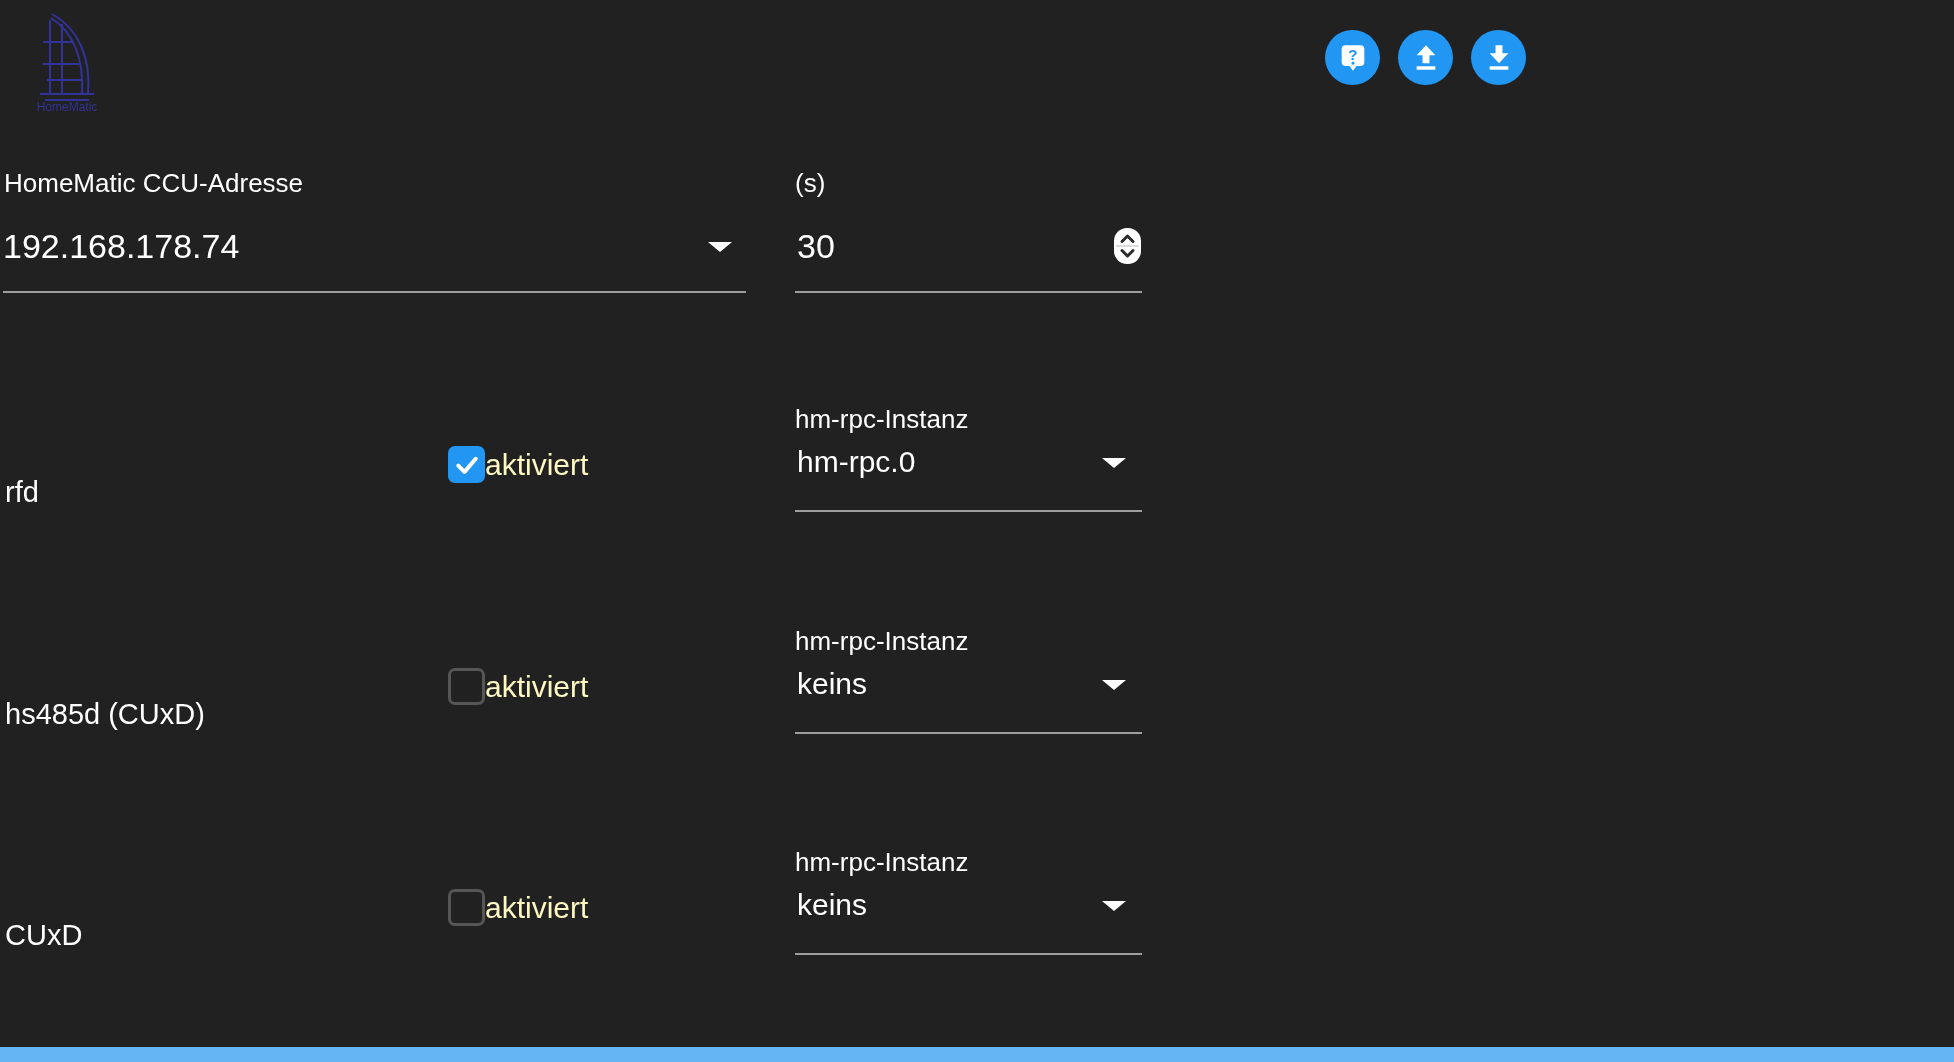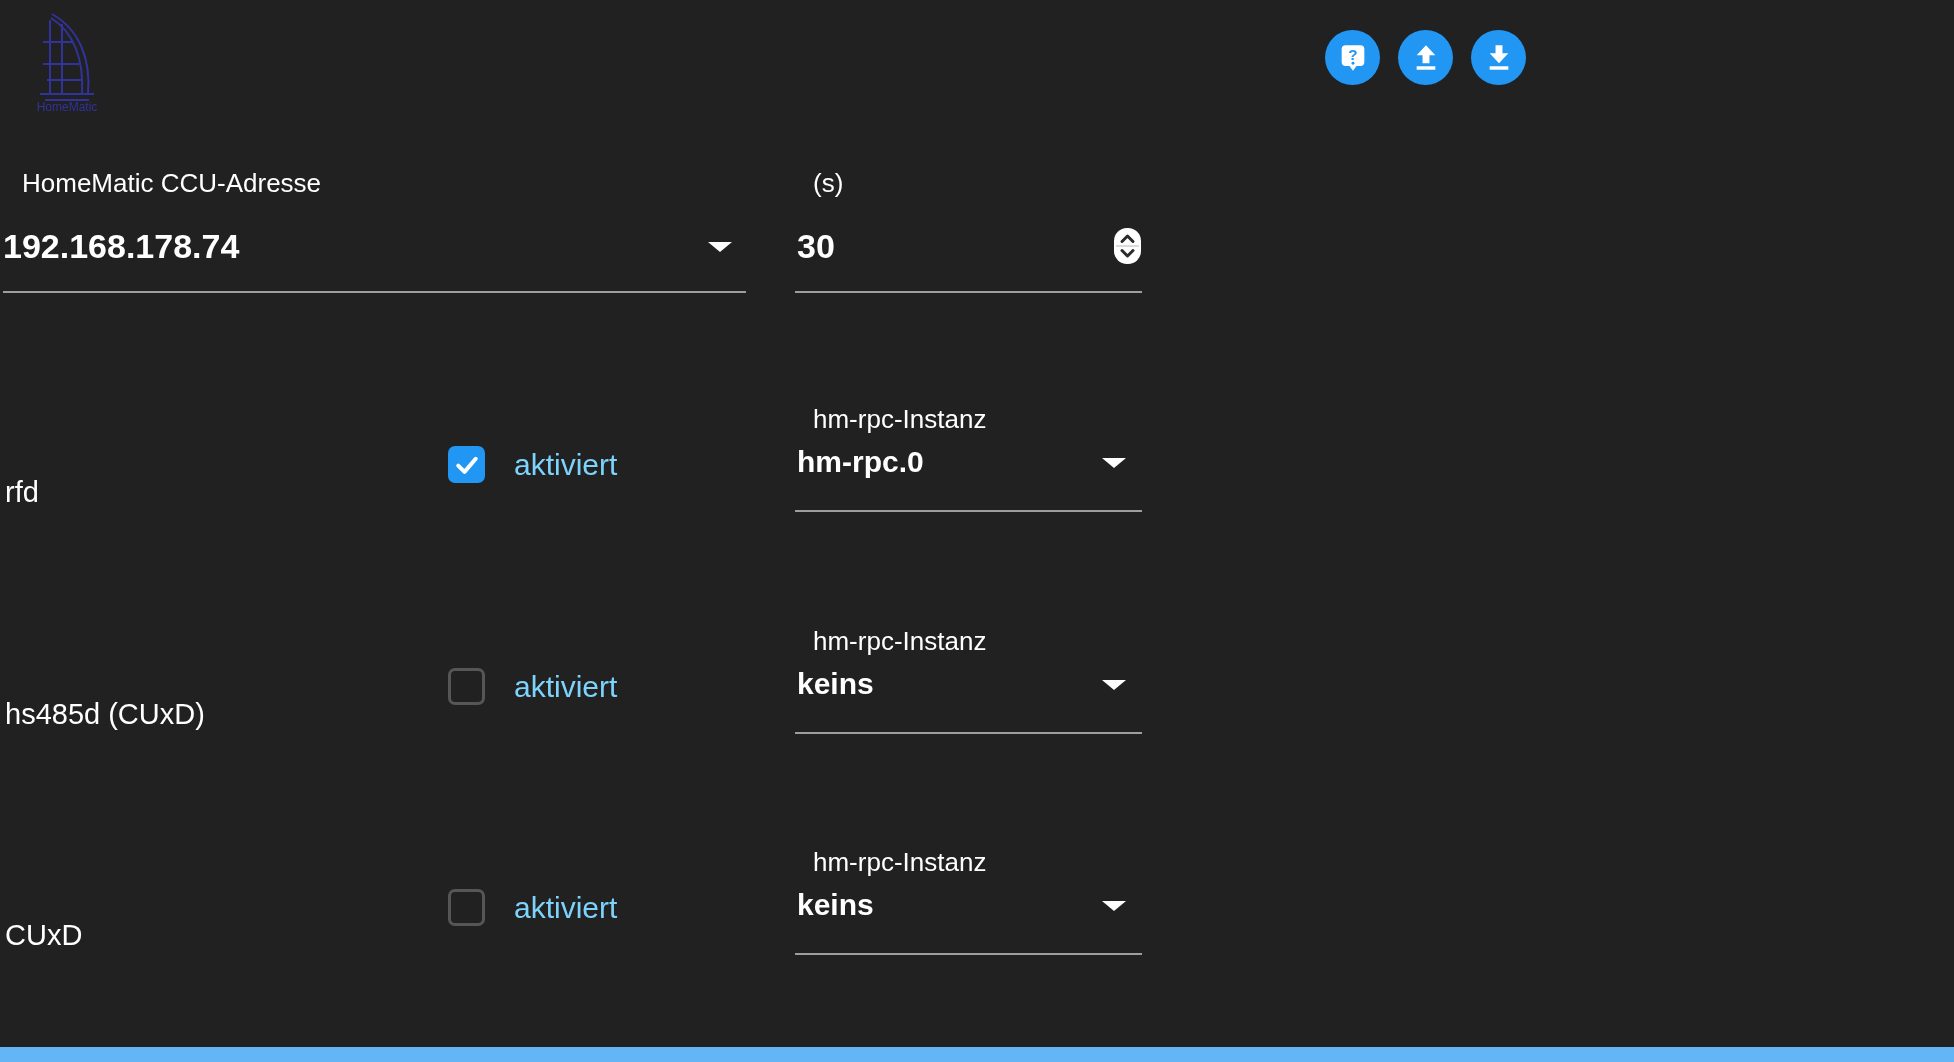--- a/index.html
+++ b/index.html
@@ -49,28 +49,27 @@
   }
   .fab svg { display: block; }
 
   
   .field-label {
     position: absolute;
     font-size: 26px;
     line-height: 31px;
     color: #ffffff;
     font-weight: 400;
-    margin-left: 18px;
   }
   .field-value {
     position: absolute;
     font-size: 34px;
     line-height: 40px;
     color: #ffffff;
-    font-weight: 700;
+    font-weight: 400;
   }
   .underline {
     position: absolute;
     height: 2px;
     background: #9e9e9e;
   }
   .caret {
     position: absolute;
     width: 0;
     height: 0;
@@ -134,23 +133,22 @@
     justify-content: center;
   }
   .checkbox.unchecked {
     border: 3px solid #565656;
     background: transparent;
   }
   .checkbox.checked {
     background: #2196f3;
   }
   .checkbox-label {
-    margin-left: 29px;
     font-size: 30px;
-    color: #7dd3fc;
+    color: #fef9c3;
     text-align: center;
   }
   .instance-label { left: 795px; top: 16px; text-align: center; }
   .instance-value { left: 797px; top: 54px; font-size: 30px; }
   .instance-caret { left: 1102px; top: 70px; }
   .instance-underline { left: 795px; top: 122px; width: 347px; }
 
   
   .bottom-bar {
     position: absolute;

